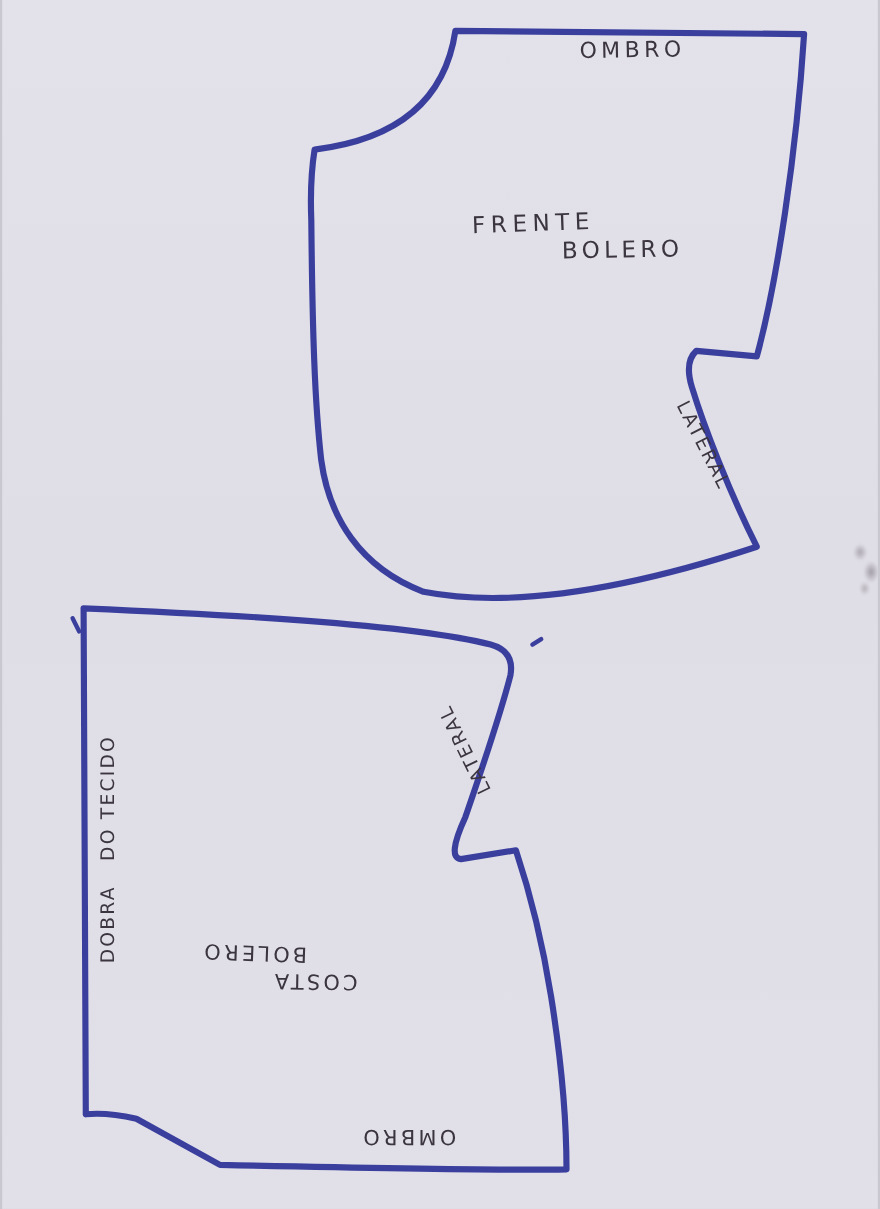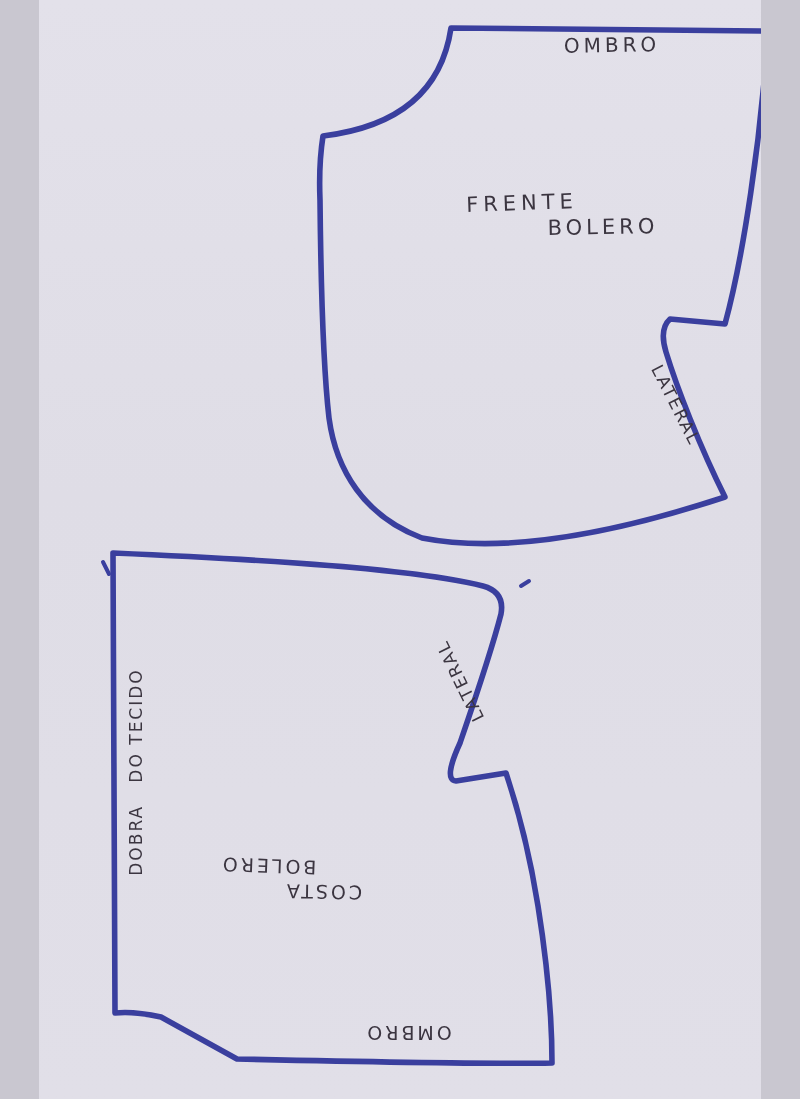--- a/index.html
+++ b/index.html
@@ -3,21 +3,21 @@
 <meta charset="utf-8">
 <style>
   html, body {
     margin: 0;
     padding: 0;
     background: #c9c7d0;
     font-family: "DejaVu Sans", sans-serif;
   }
   .paper {
     position: relative;
-    width: 722px;
+    width: 796px;
     height: 1099px;
     margin: 0 auto;
     background: linear-gradient(180deg, #e3e1ea 0%, #dfdde6 45%, #e1dfe8 100%);
     overflow: hidden;
   }
   .outlines {
     position: absolute;
     left: 0;
     top: 0;
     width: 800px;

